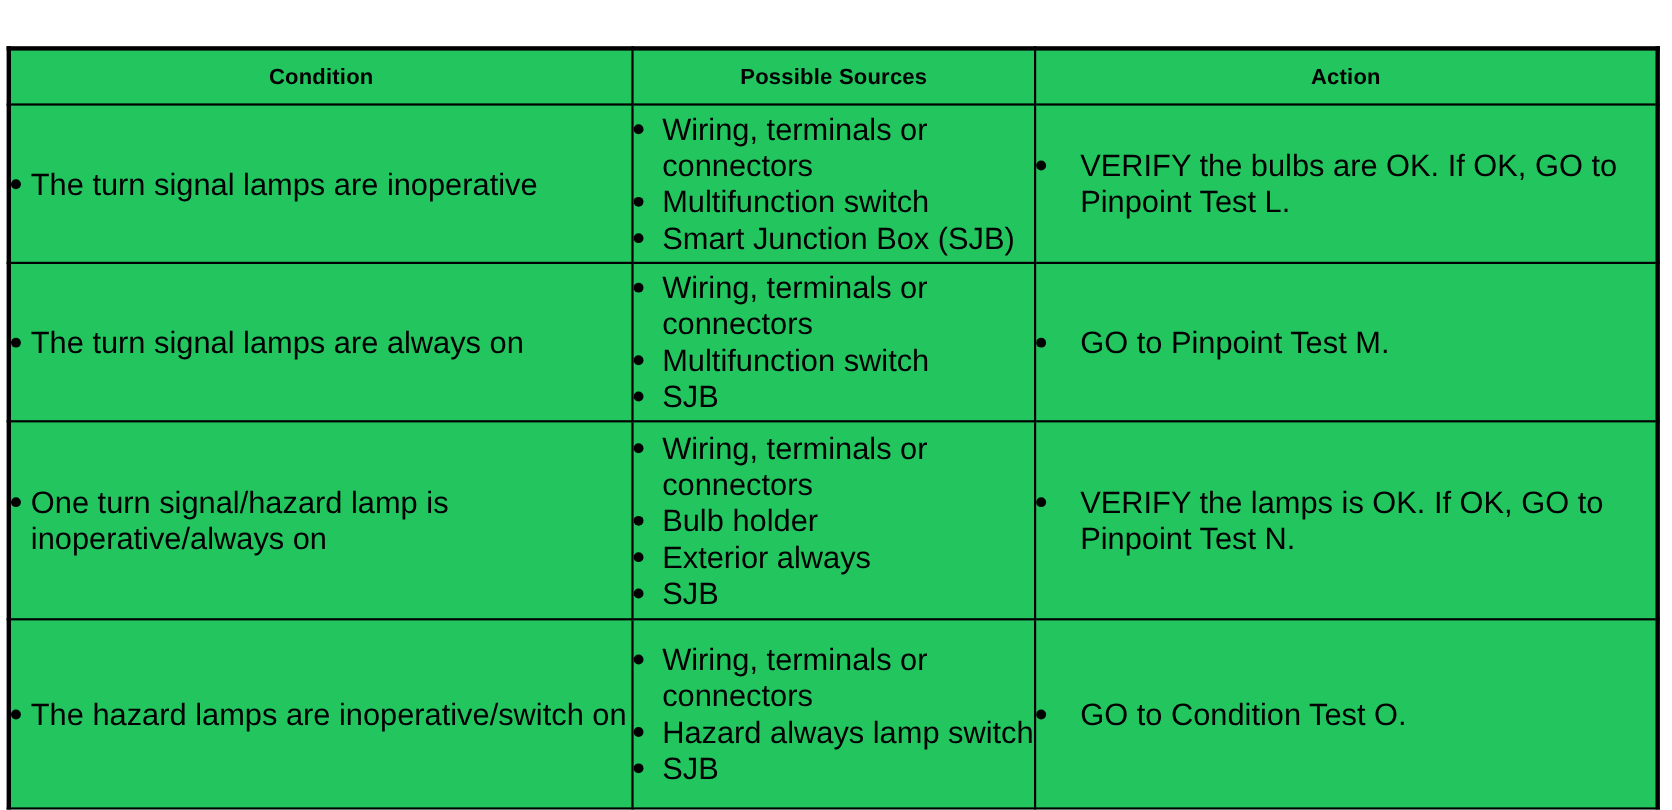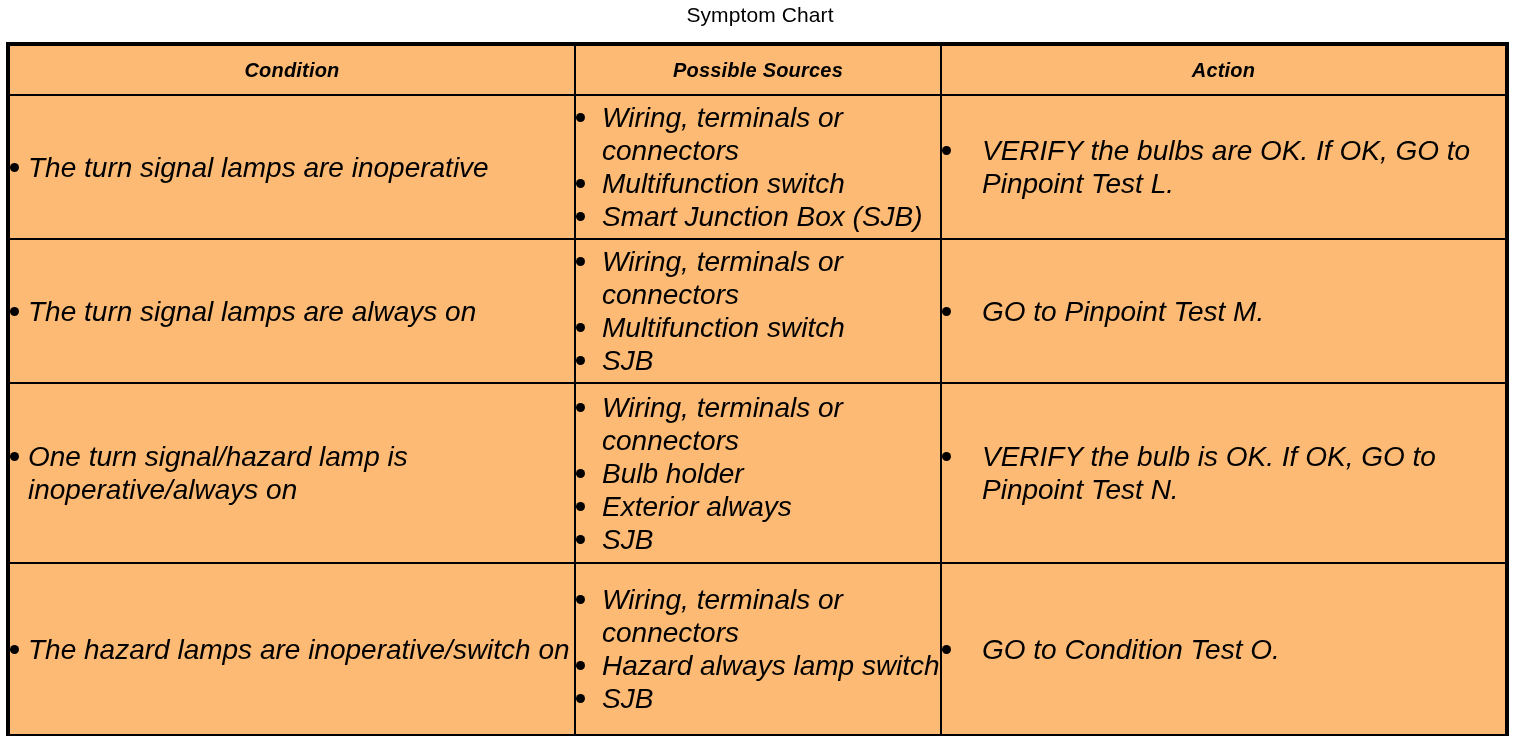--- a/index.html
+++ b/index.html
@@ -42,22 +42,21 @@
   }
   .symptom-table col.c-condition { width: 567px; }
   .symptom-table col.c-sources   { width: 366px; }
   .symptom-table col.c-action    { width: 566px; }
 
   .symptom-table th,
   .symptom-table td {
     border: 2px solid #000;
     padding: 0;
     vertical-align: middle;
-    background: #fdba74;
-    font-style: italic;
+    background: #22c55e;
   }
   .symptom-table thead th {
     height: 48px;
     text-align: center;
     font-size: 20px;
     font-weight: bold;
     letter-spacing: 0.2px;
   }
   .row-1 td { height: 142px; }
   .row-2 td { height: 142px; }
@@ -95,21 +94,20 @@
   .cell-action ul.bullets li { padding-left: 40px; }
   .cell-condition ul.bullets li { padding-left: 18px; }
 
   .sources-row-4 { padding-top: 10px; }
 </style>
 </head>
 <body>
 
 <div class="page">
 
-  <div class="chart-title">Symptom Chart</div>
 
   <table class="symptom-table">
     <colgroup>
       <col class="c-condition">
       <col class="c-sources">
       <col class="c-action">
     </colgroup>
     <thead>
       <tr>
         <th>Condition</th>
@@ -215,21 +213,21 @@
             <li>
               <span class="bullet-dot"></span>
               <span>SJB</span>
             </li>
           </ul>
         </td>
         <td class="cell-action">
           <ul class="bullets">
             <li>
               <span class="bullet-dot"></span>
-              <span>VERIFY the bulb is OK. If OK, GO to Pinpoint Test N.</span>
+              <span>VERIFY the lamps is OK. If OK, GO to Pinpoint Test N.</span>
             </li>
           </ul>
         </td>
       </tr>
 
       <tr class="row-4">
         <td class="cell-condition">
           <ul class="bullets">
             <li>
               <span class="bullet-dot"></span>

